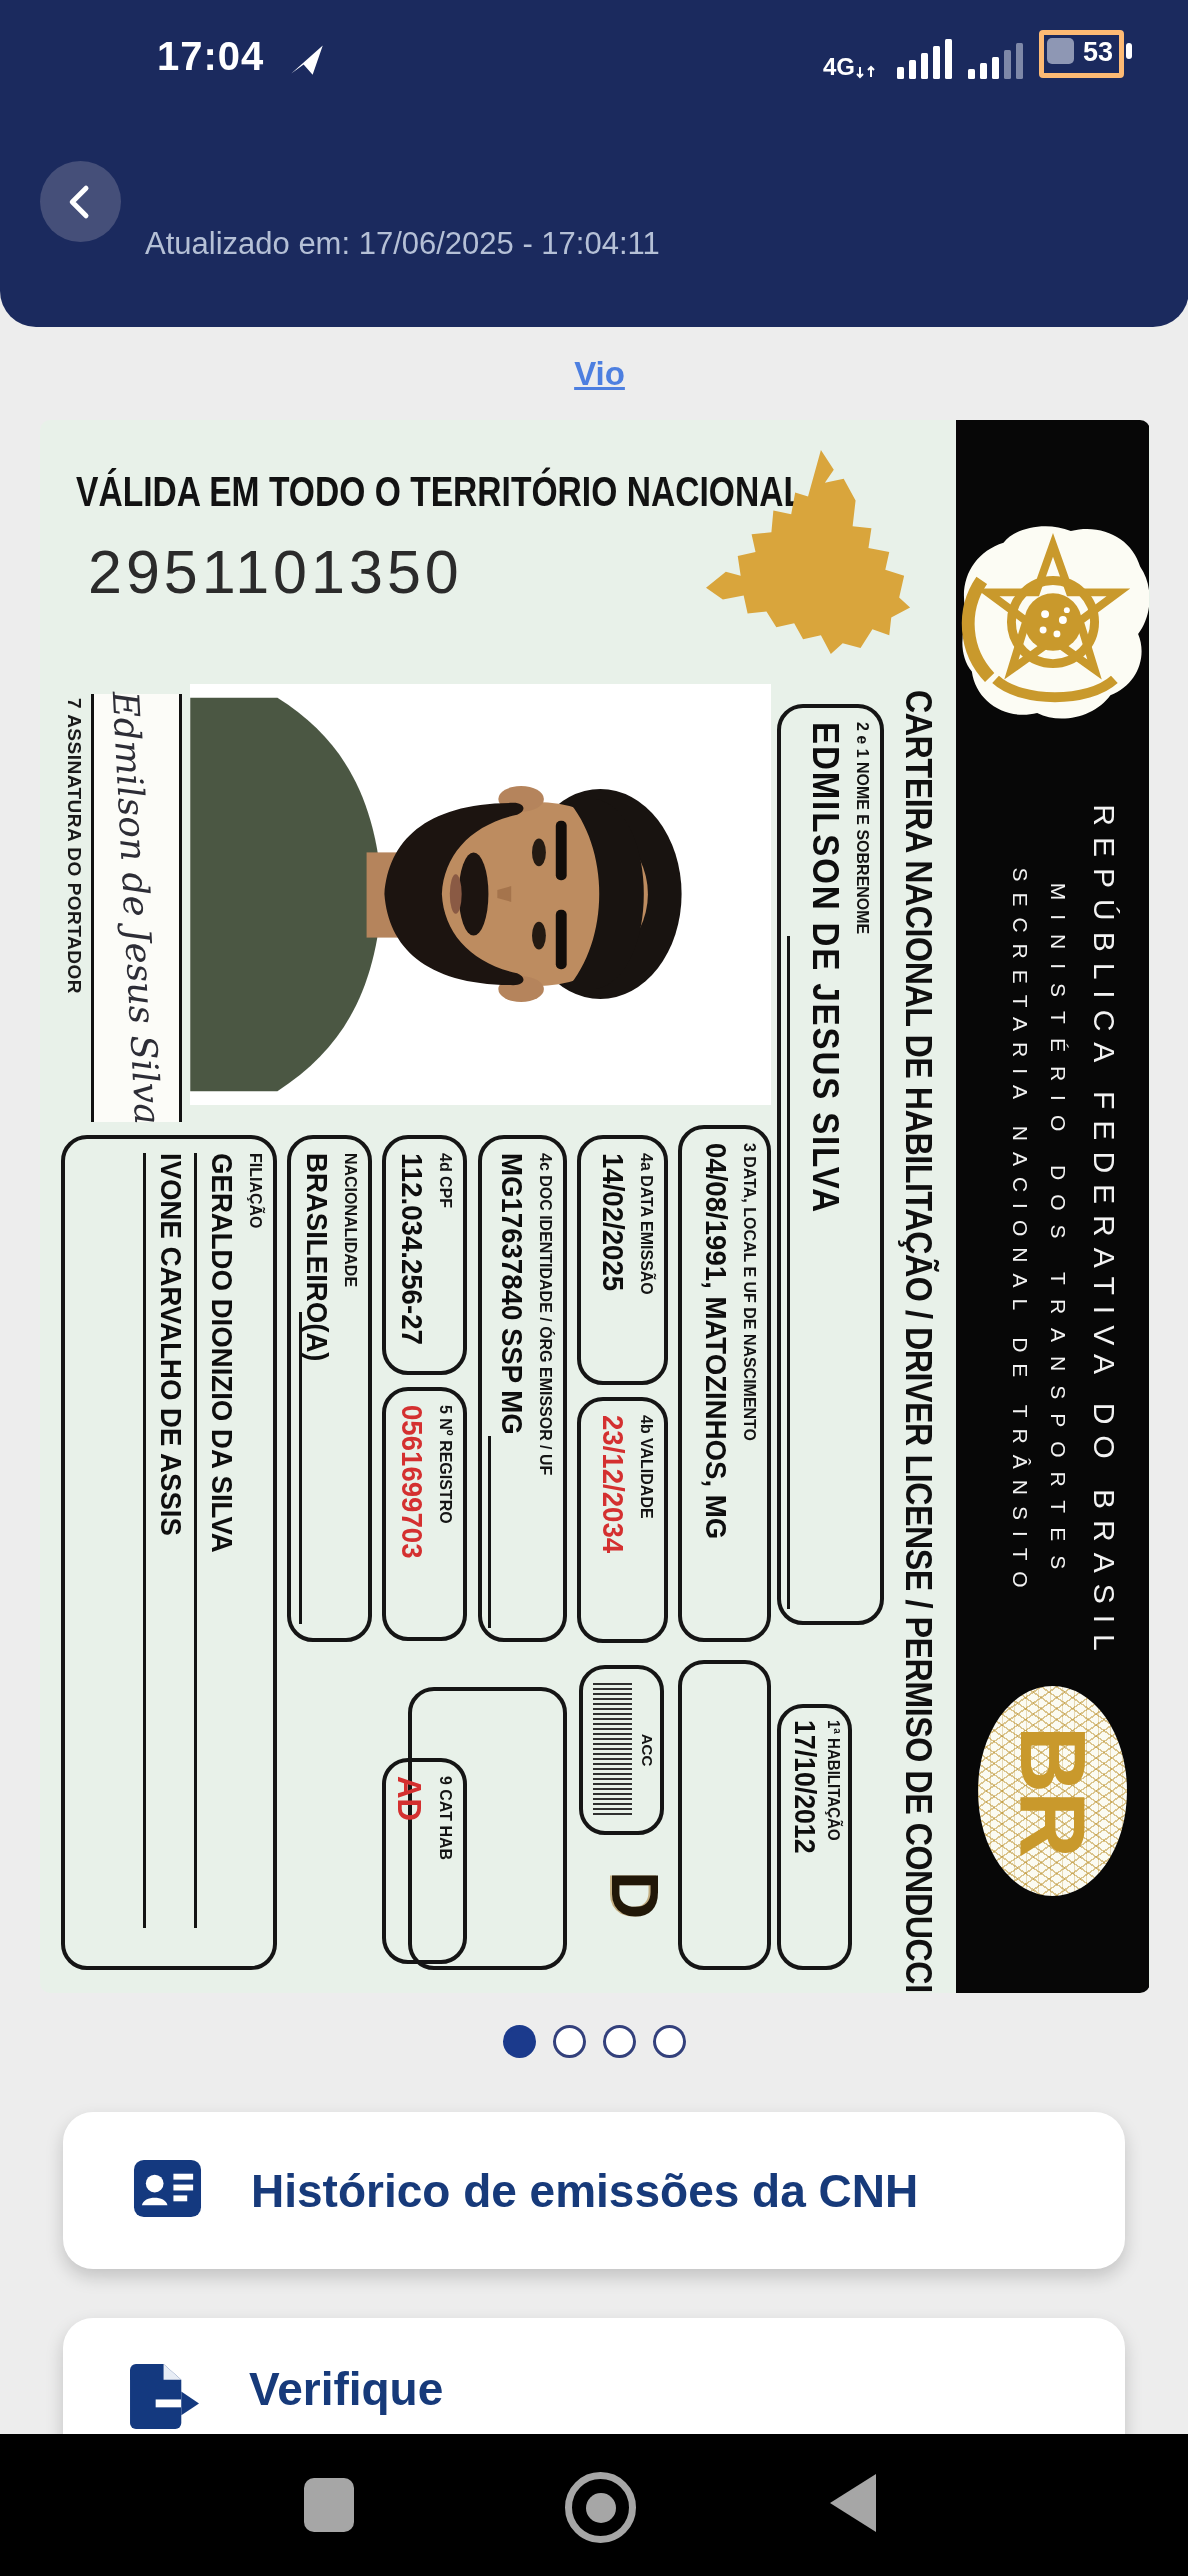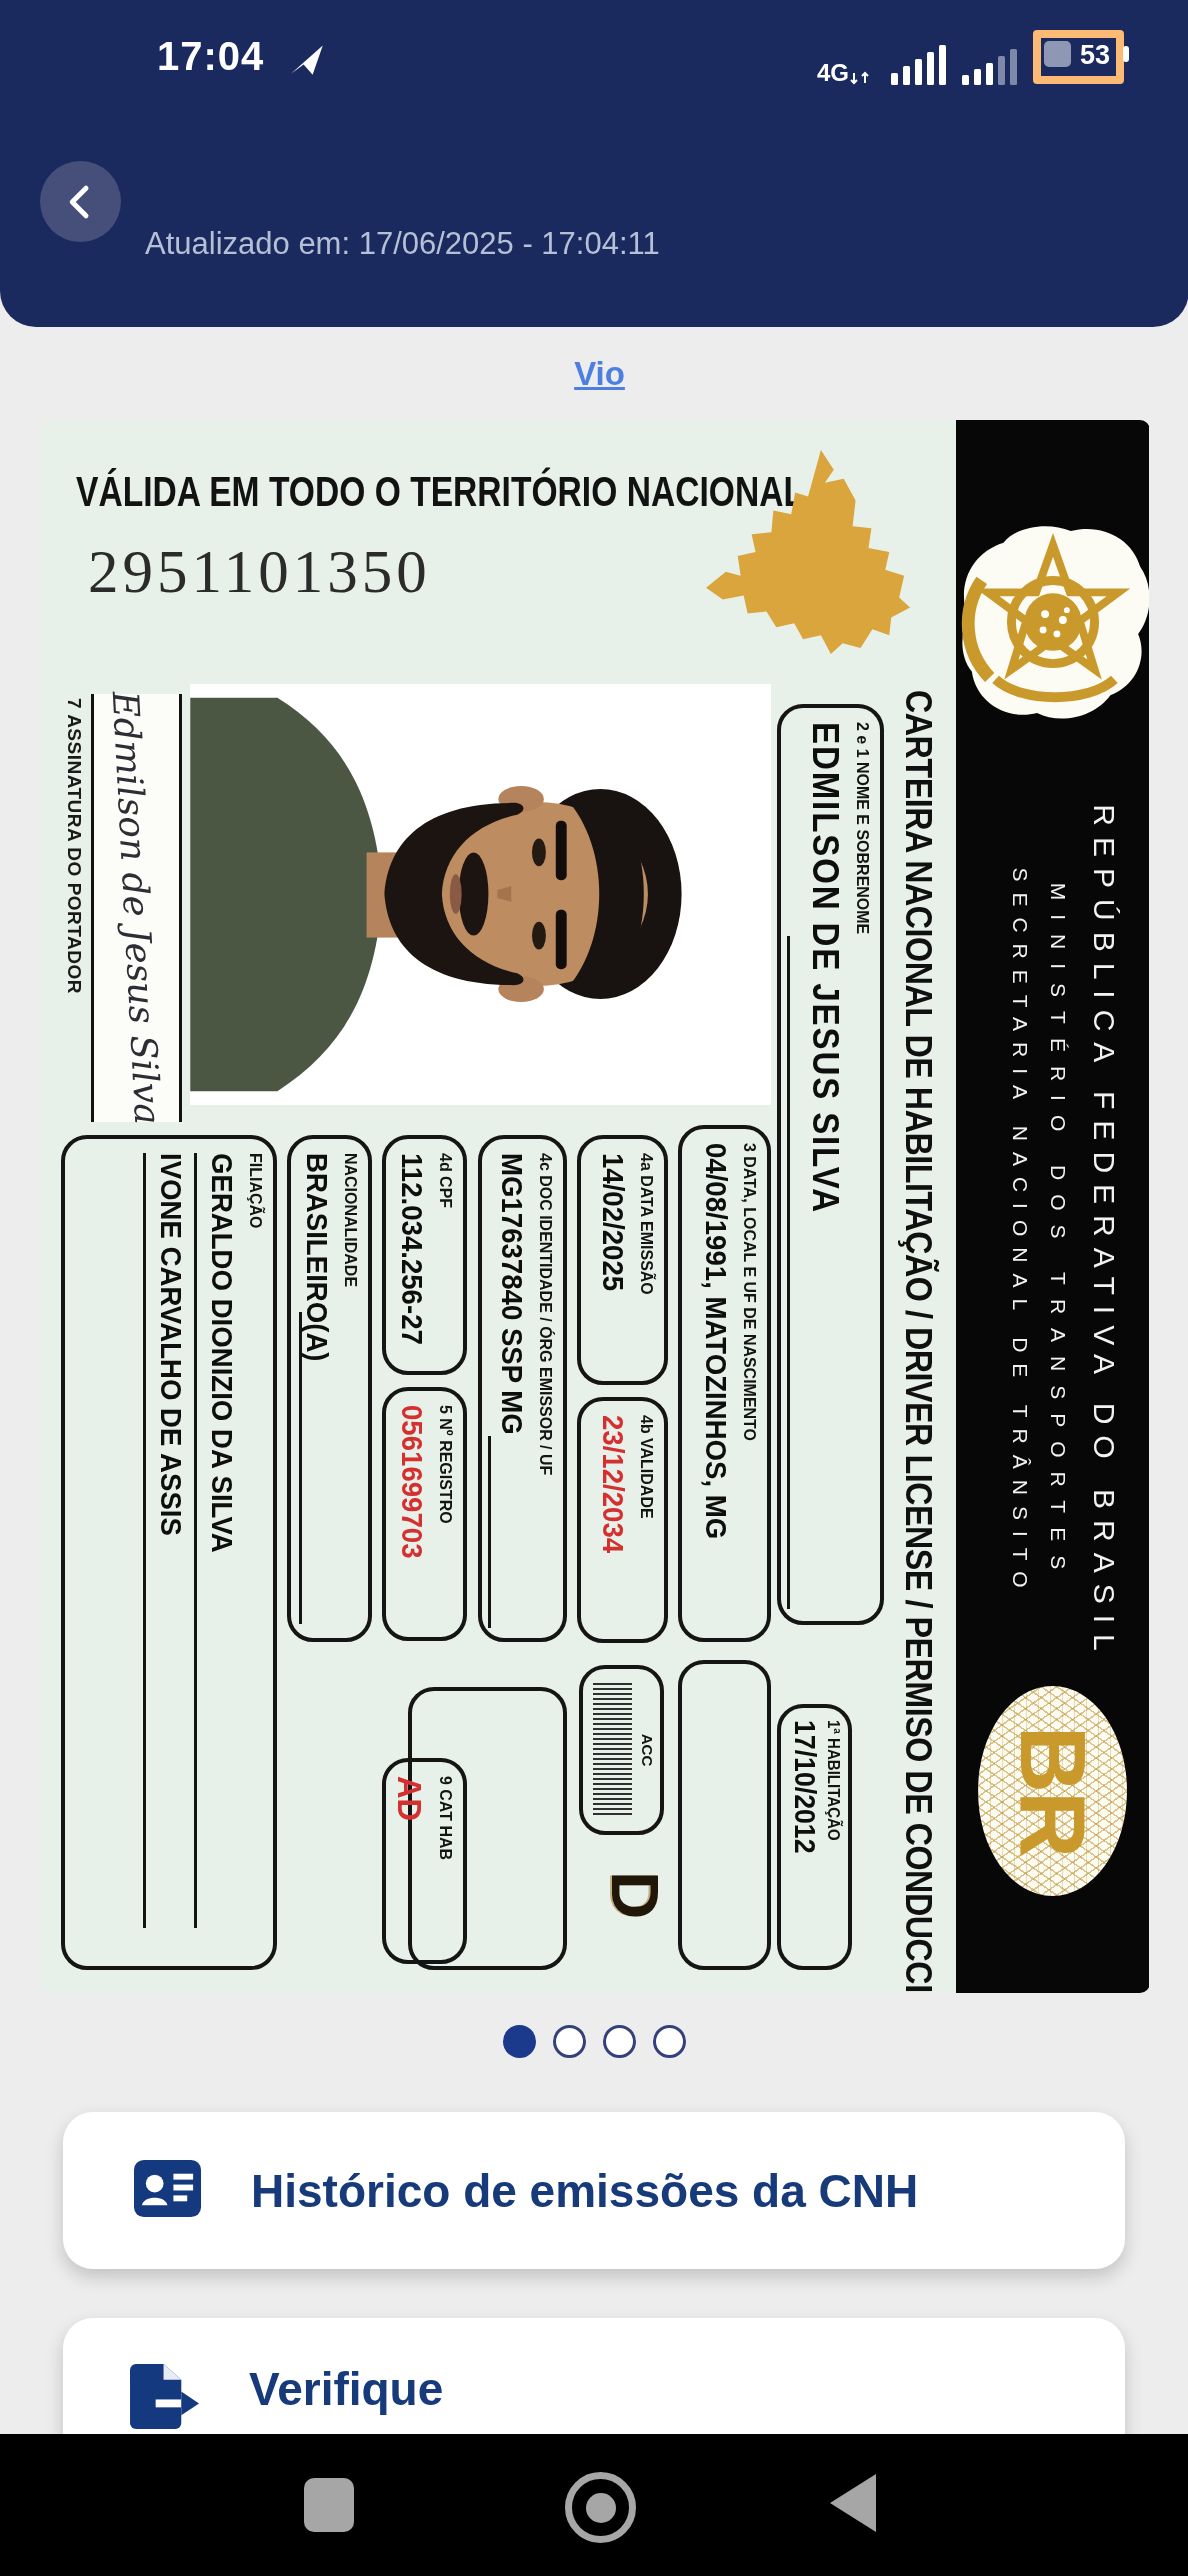--- a/index.html
+++ b/index.html
@@ -8,36 +8,36 @@
   
   .header{position:absolute;left:0;top:0;width:1189px;height:327px;background:#1b2a5e;border-radius:0 0 36px 36px;}
   .time{position:absolute;left:157px;top:34px;font-size:40px;font-weight:700;color:#fff;letter-spacing:1px;}
   .send-ic{position:absolute;left:289px;top:42px;}
   .sb-right{position:absolute;right:65px;top:30px;display:flex;align-items:flex-end;gap:16px;color:#fff;}
   .fourg{display:flex;align-items:flex-end;line-height:1;}
   .fourg .t{font-size:24px;font-weight:600;}
   .bars{display:flex;align-items:flex-end;gap:5px;height:40px;}
   .bars i{display:block;width:7px;background:#fff;border-radius:1.5px;}
   .bars.dim i:nth-child(4),.bars.dim i:nth-child(5){background:#7e88a8;}
-  .bat{width:75px;height:38px;border:8px solid #fdba74;border-radius:4px;position:relative;margin-bottom:1px;}
+  .bat{width:75px;height:38px;border:5px solid #fdba74;border-radius:4px;position:relative;margin-bottom:1px;}
   .bat::after{content:"";position:absolute;right:-13px;top:8px;width:6px;height:16px;background:#fff;border-radius:3px;}
   .bfill{position:absolute;left:3px;top:3px;width:27px;height:26px;background:#8e97b4;border-radius:5px;}
   .btxt{position:absolute;right:6px;top:2px;font-size:27px;font-weight:700;color:#fff;}
   .backbtn{position:absolute;left:40px;top:161px;width:81px;height:81px;border-radius:50%;background:#454f79;display:flex;align-items:center;justify-content:center;cursor:pointer;}
   .h-title{position:absolute;left:145px;top:157px;font-size:46px;font-weight:700;color:#fff;letter-spacing:0.5px;}
   .h-sub{position:absolute;left:145px;top:226px;font-size:31px;color:#b5c0d6;}
 
   
   .banner{position:absolute;left:0;top:327px;width:1189px;height:93px;display:flex;align-items:center;justify-content:center;font-size:33px;color:#1b3c87;}
   .banner .vio{color:#4d7fe0;font-weight:700;text-decoration:underline;margin-left:10px;}
 
   
   .card{position:absolute;left:40px;top:420px;width:1110px;height:1573px;background:#e8f1e9;border-radius:10px;overflow:hidden;}
   .valida{position:absolute;left:36px;top:48px;font-size:42px;font-weight:700;color:#121212;white-space:nowrap;transform:scaleX(.8);transform-origin:left top;}
-  .cardnum{position:absolute;left:48px;top:117px;font-family:Liberation Serif, serif;font-size:61px;color:#2b2b2b;letter-spacing:4px;}
+  .cardnum{position:absolute;left:48px;top:117px;font-family:Liberation Sans, sans-serif;font-size:61px;color:#2b2b2b;letter-spacing:4px;}
   .map{position:absolute;left:664px;top:28px;}
 
   .band{position:absolute;left:916px;top:0;width:193px;height:1573px;background:#070707;}
   .blob{position:absolute;left:0;top:103px;}
   .bandrot{position:absolute;left:0;top:0;width:1573px;height:193px;transform-origin:0 0;transform:rotate(90deg) translateY(-193px);}
   .bandtext{position:absolute;left:367px;top:28px;width:892px;text-align:center;color:#f2f2f2;}
   .bt1{font-size:30px;letter-spacing:11px;font-weight:500;white-space:nowrap;}
   .bt2{margin-top:17px;font-size:21px;letter-spacing:14px;font-weight:500;white-space:nowrap;}
   .bt3{margin-top:14px;font-size:21px;letter-spacing:11px;font-weight:500;white-space:nowrap;}
   .brseal{position:absolute;left:1266px;top:22px;width:210px;height:149px;background:#fbfbf2;border-radius:50%;display:flex;align-items:center;justify-content:center;

